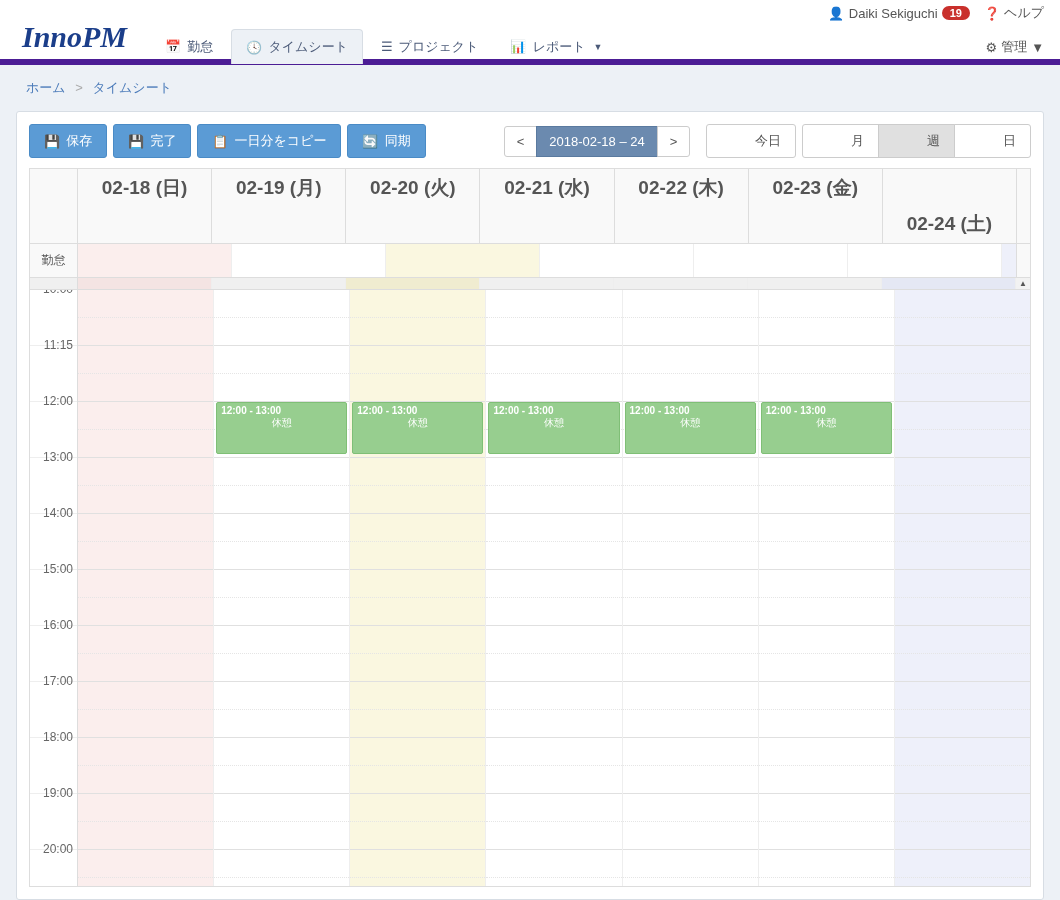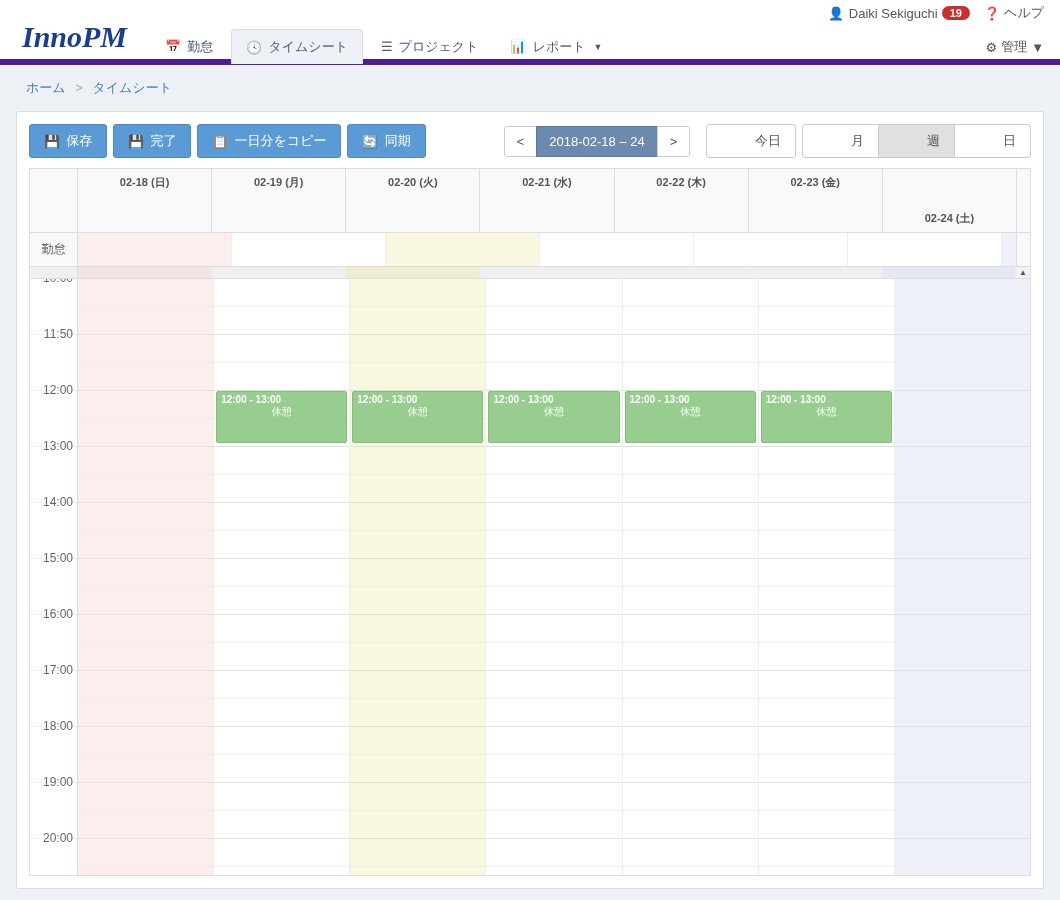--- a/index.html
+++ b/index.html
@@ -28,21 +28,21 @@
 .btn-group .btn:first-child { border-radius: 3px 0 0 3px; margin-left: 0; }
 .btn-group .btn:last-child { border-radius: 0 3px 3px 0; }
 .btn-group .btn.active { background: #e0e0e0; }
 .date-nav { display: flex; margin-left: 72px; }
 .date-nav .btn { padding: 7px 12px; }
 .date-range { background: #6b8aaf; color: #fff; border-color: #5a7a9f; padding: 7px 16px; }
 .spacer { flex: 1; }
 .calendar { border: 1px solid #ddd; }
 .cal-header { display: flex; background: #f9f9f9; border-bottom: 1px solid #ddd; }
 .cal-corner { width: 48px; border-right: 1px solid #ddd; }
-.cal-day-head { flex: 1; text-align: center; padding: 6px 0; font-size: 11px; font-weight: bold; border-right: 1px solid #ddd; color: #555; }
+.cal-day-head { flex: 1; text-align: center; padding: 6px 0; font-size: 19px; font-weight: bold; border-right: 1px solid #ddd; color: #555; }
 .cal-day-head:last-child { border-right: none; margin-top: 36px; }
 .allday-row { display: flex; height: 34px; background: #fff; border-bottom: 1px solid #ddd; }
 .allday-label { width: 48px; display: flex; align-items: center; justify-content: center; font-size: 12px; border-right: 1px solid #ddd; background: #f9f9f9; }
 .allday-cell { flex: 1; border-right: 1px solid #eee; }
 .allday-cell.sun { background: #fbeeed; }
 .allday-cell.sat { background: #eef0fa; }
 .allday-cell.today { background: #faf7e0; }
 .allday-cell:last-child { border-right: none; width: 14px; flex: 0 0 14px; }
 .strip { height: 6px; background: #f0f0f0; border-bottom: 1px solid #ddd; display: flex; }
 .strip .s-corner { width: 48px; border-right: 1px solid #ddd; }
@@ -194,21 +194,21 @@
         </div>
       <div class="s-scroll" style="text-align:center;font-size:8px;line-height:12px;background:#f2f2f2">▲</div>
     </div>
     <div class="grid-scroll">
       <div class="grid-inner">
         <div class="time-col" id="time-col">
             <div class="time-slot">
               <div class="label">10:00</div>
             </div>
             <div class="time-slot">
-              <div class="label">11:50</div>
+              <div class="label">11:15</div>
             </div>
             <div class="time-slot">
               <div class="label">12:00</div>
             </div>
             <div class="time-slot">
               <div class="label">13:00</div>
             </div>
             <div class="time-slot">
               <div class="label">14:00</div>
             </div>

